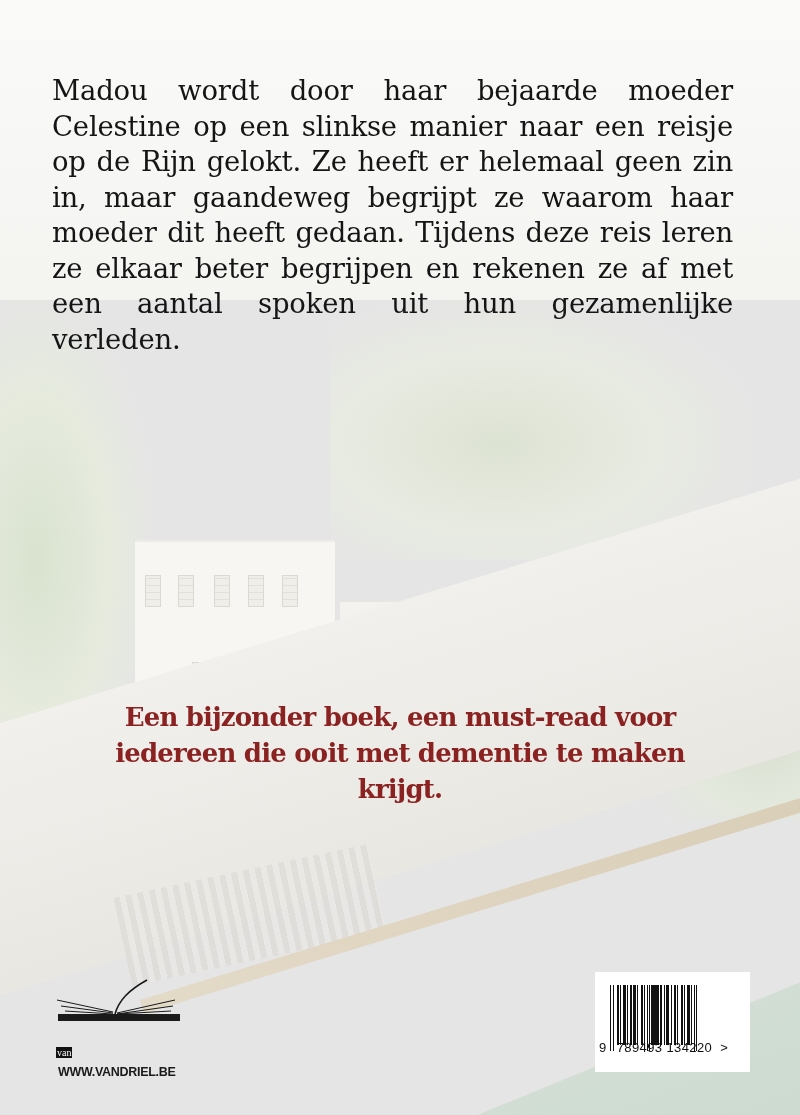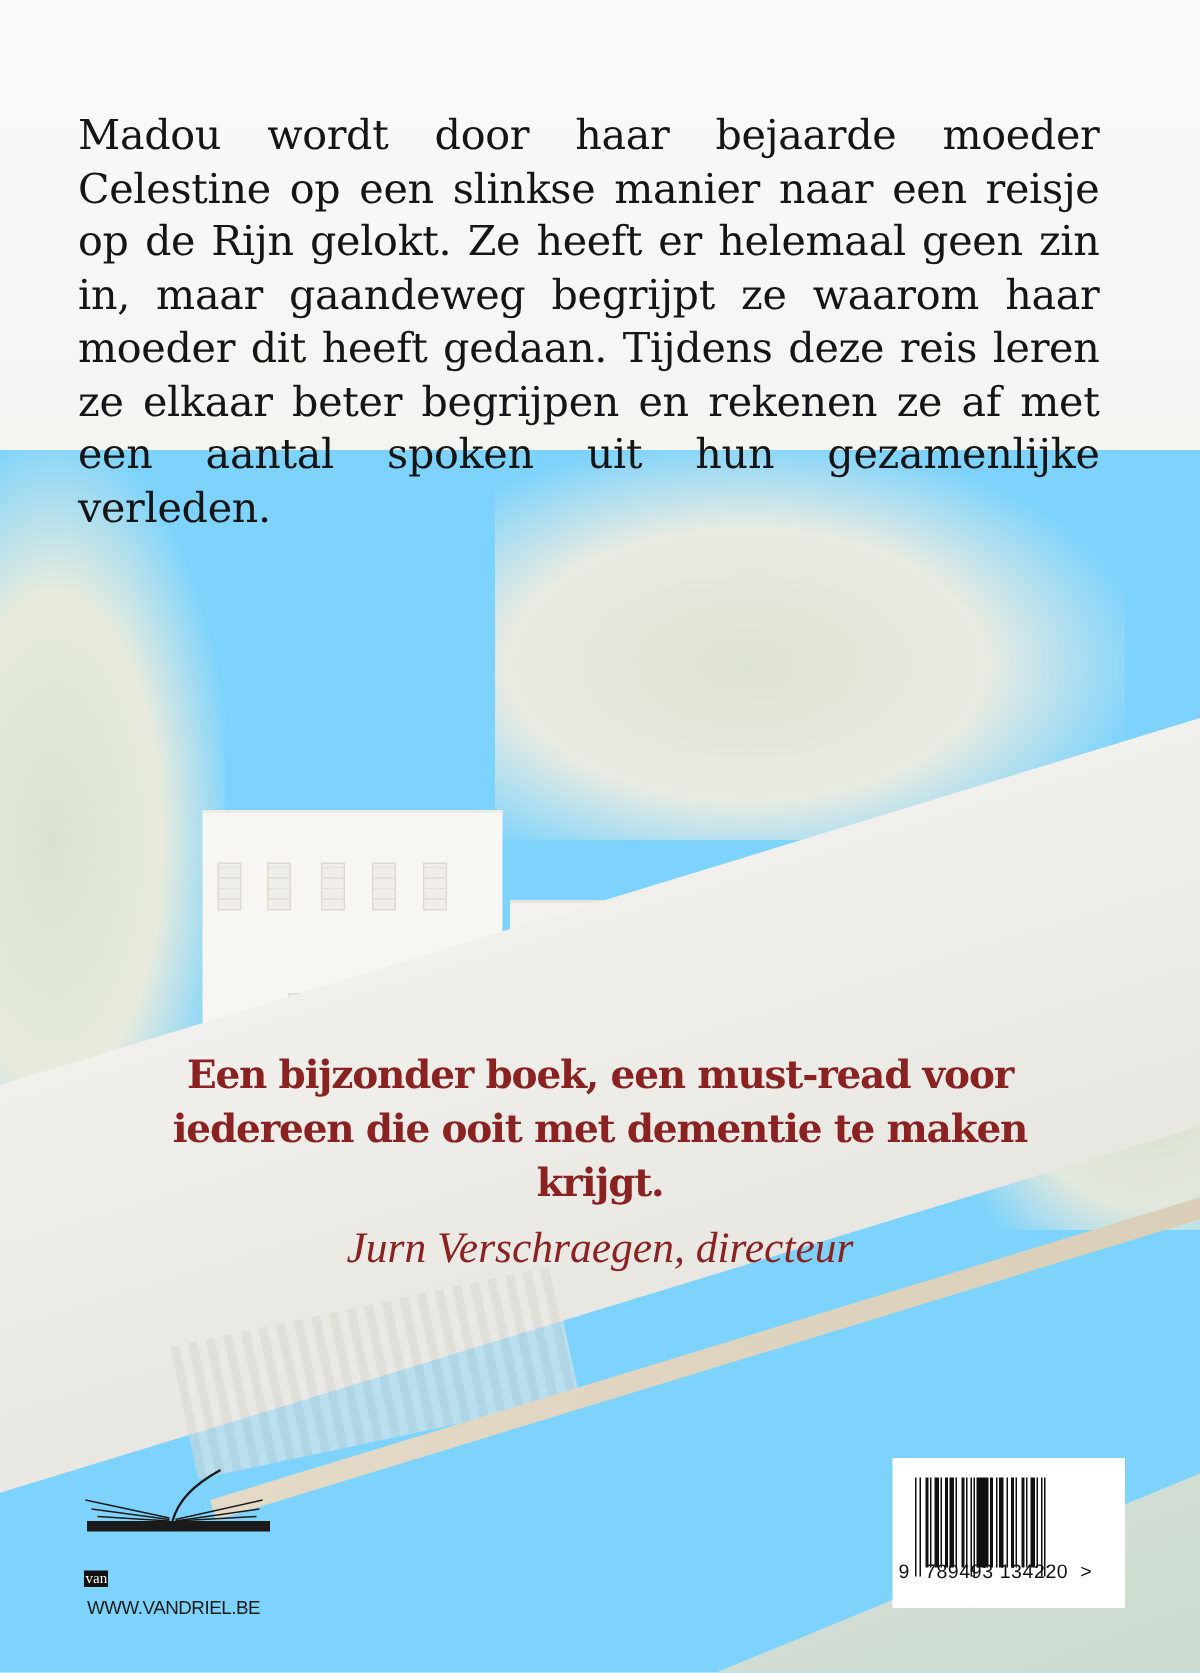--- a/index.html
+++ b/index.html
@@ -2,21 +2,21 @@
 <html><head>
 <meta charset="utf-8">
 <style>
   html, body { margin: 0; padding: 0; }
   body {
     width: 800px; height: 1115px; overflow: hidden; position: relative;
     font-family: "DejaVu Serif", serif;
   }
   .cover {
     position: absolute; inset: 0; width: 800px; height: 1115px; overflow: hidden;
-    background: #7dd3fc;
+    background: #e5e5e5;
   }
   
   .bg-layer { position: absolute; pointer-events: none; }
   .bg-top { left: 0; top: 0; width: 800px; height: 300px;
     background: linear-gradient(180deg, #fafaf9 0%, #f4f4f1 100%); }
   .bg-trees-left { left: -40px; top: 300px; width: 190px; height: 520px;
     background: radial-gradient(ellipse at 40% 50%, #d9e2cf 0%, #e6ebde 45%, rgba(240,242,236,0) 75%); }
   .bg-trees-mid { left: 330px; top: 300px; width: 420px; height: 260px;
     background: radial-gradient(ellipse at 40% 55%, #dde3d3 0%, #e8ebe2 45%, rgba(244,244,240,0) 75%); }
   .bg-trees-right { left: 640px; top: 560px; width: 220px; height: 260px;
@@ -67,21 +67,21 @@
 
   
   .logo { position: absolute; left: 55px; top: 970px; width: 140px; height: 110px; }
   .logo-book { position: absolute; left: 0; top: 0; width: 140px; height: 50px; }
   .logo-bar { position: absolute; left: 3px; top: 44px; width: 122px; height: 7px; background: #1a1a1a; }
   .logo-driel { position: absolute; left: 7px; top: 46px; font-family: "Liberation Sans", sans-serif;
     font-weight: bold; font-size: 44px; line-height: 44px; color: #111; letter-spacing: -2px; }
   .logo-van { position: absolute; left: 1px; top: 77px; background: #111; color: #fff;
     font-family: Liberation Serif, serif; font-size: 10px; line-height: 11px; padding: 0 1px; }
   .logo-url { position: absolute; left: 3px; top: 95px; font-family: "Liberation Sans", sans-serif;
-    font-weight: normal; font-size: 12.5px; color: #1a1a1a; letter-spacing: -0.3px; white-space: nowrap; }
+    font-weight: bold; font-size: 12.5px; color: #1a1a1a; letter-spacing: -0.3px; white-space: nowrap; }
 
   
   .barcode-box { position: absolute; left: 595px; top: 972px; width: 155px; height: 100px; background: #ffffff; }
   .bars { position: absolute; left: 15px; top: 13px; width: 108px; height: 60px; display: flex; align-items: stretch; }
   .bars i { display: block; height: 100%; }
   .bars i.long { height: 110%; }
   .barcode-digits { position: absolute; left: 4px; top: 68px; font-family: "Liberation Sans", sans-serif;
     font-size: 13px; color: #111; white-space: nowrap; letter-spacing: 0.4px; }
   .barcode-digits .first { margin-right: 10px; }
   .barcode-digits .arrow { margin-left: 8px; }
@@ -110,21 +110,20 @@
   <div class="bg-layer bg-trees-right"></div>
   <div class="bg-layer bg-quay"></div>
   <div class="bg-layer bg-brick"></div>
   <div class="bg-layer bg-water"></div>
   <div class="bg-layer bg-ledge"></div>
 
   <p class="blurb p1">Madou wordt door haar bejaarde moeder Celestine op een slinkse manier naar een reisje op de Rijn gelokt. Ze heeft er helemaal geen zin in, maar gaandeweg begrijpt ze waarom haar moeder dit heeft gedaan. Tijdens deze reis leren ze elkaar beter begrijpen en rekenen ze af met een aantal spoken uit hun gezamenlijke verleden.</p>
 
   <p class="quote">Een bijzonder boek, een must-read voor iedereen die ooit met dementie te maken krijgt.</p>
   <p class="attrib">
-    <span>Jurn Verschraegen, directeur</span>
   </p>
 
   <div class="logo">
     <svg class="logo-book" viewBox="0 0 140 50" width="140" height="50">
       <path d="M60 44 C 64 30, 74 20, 92 10" stroke="#1a1a1a" stroke-width="1.6" fill="none"></path>
       <path d="M2 30 L 58 42" stroke="#1a1a1a" stroke-width="1" fill="none"></path>
       <path d="M6 36 L 58 43" stroke="#1a1a1a" stroke-width="1" fill="none"></path>
       <path d="M10 41 L 58 44" stroke="#1a1a1a" stroke-width="1" fill="none"></path>
       <path d="M62 43 L 120 30" stroke="#1a1a1a" stroke-width="1" fill="none"></path>
       <path d="M62 44 L 118 36" stroke="#1a1a1a" stroke-width="1" fill="none"></path>

